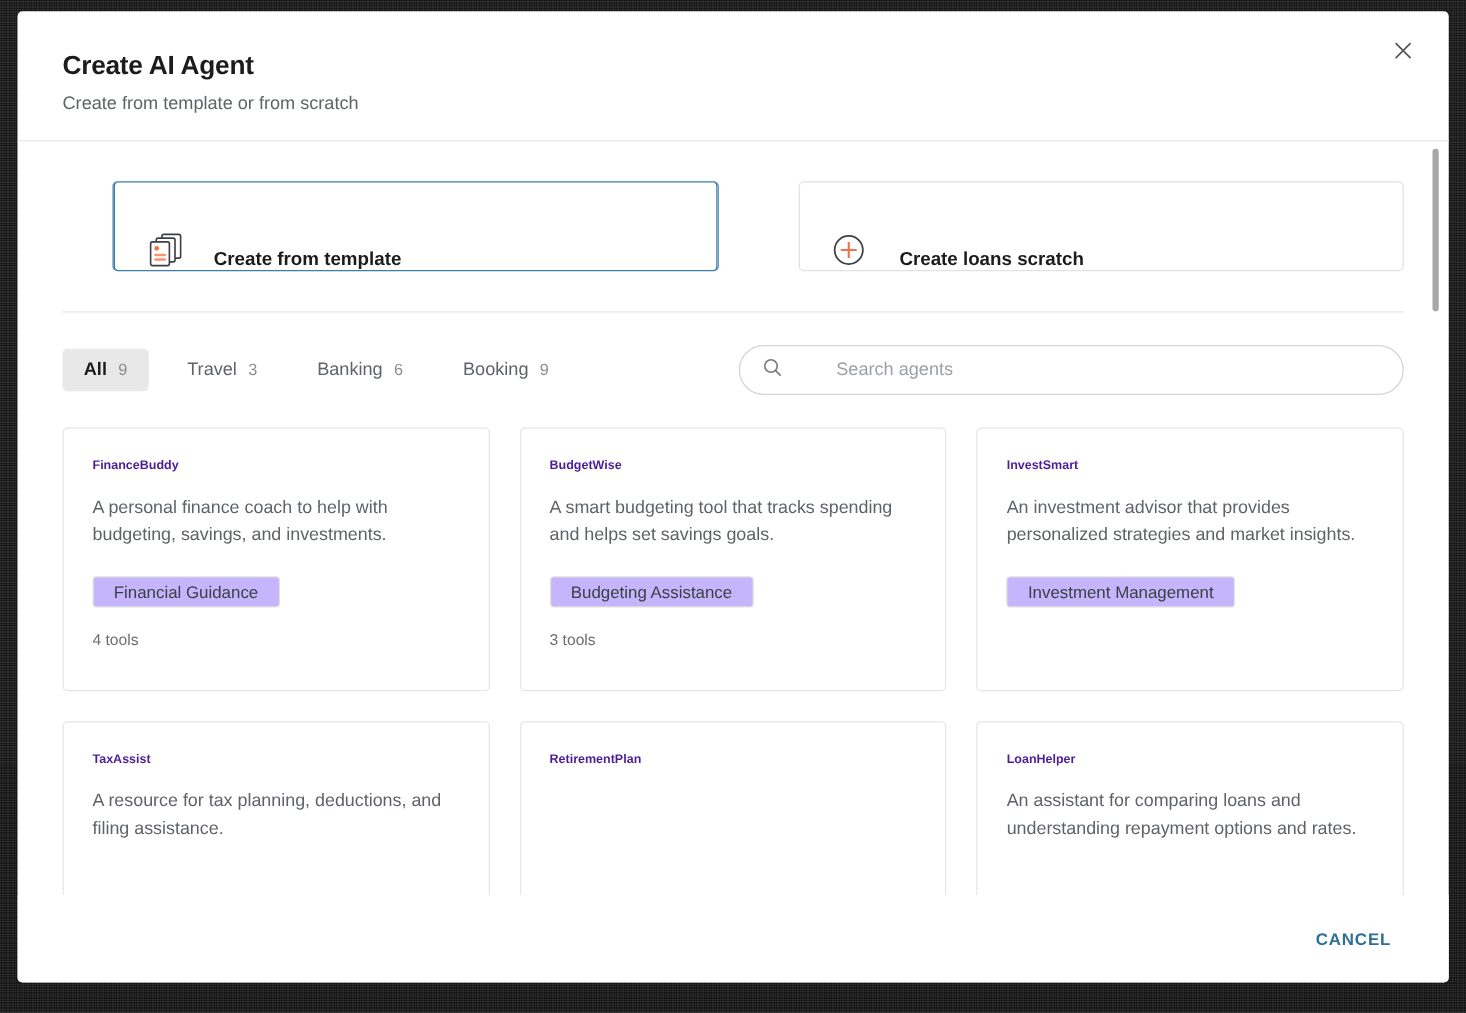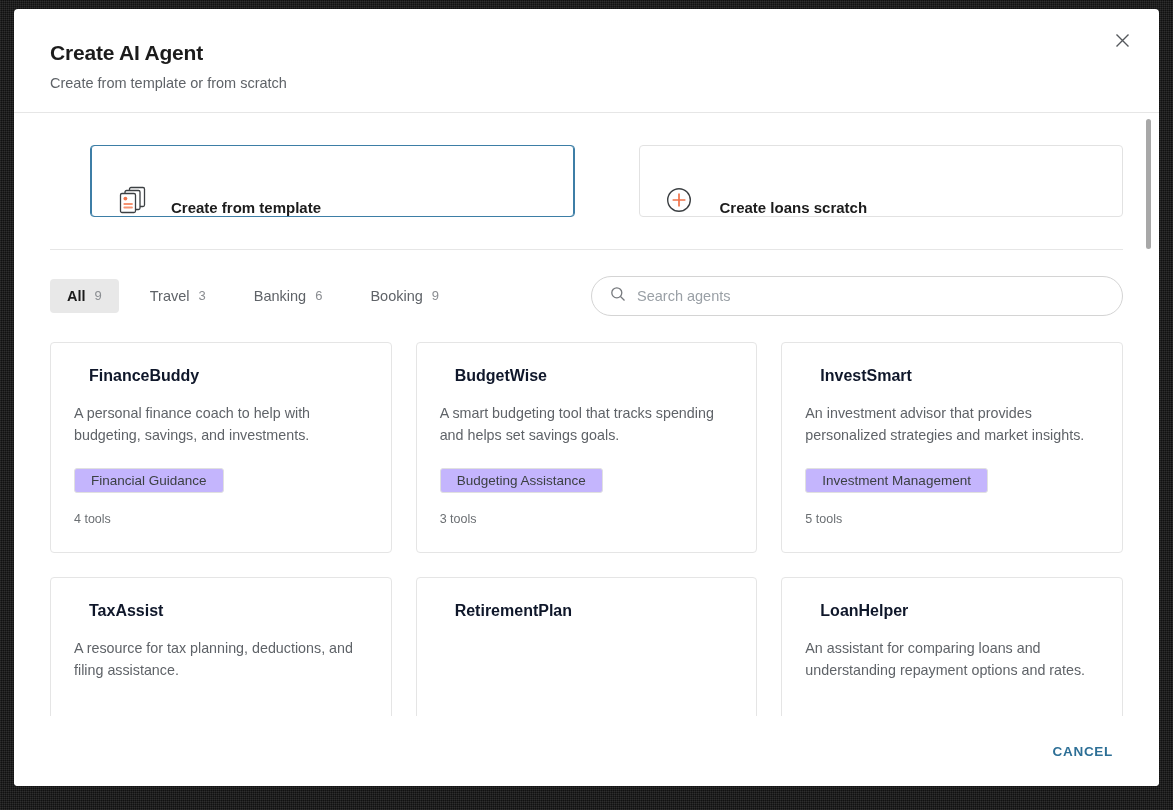--- a/index.html
+++ b/index.html
@@ -193,44 +193,45 @@
   }
   .search-input {
     border: none;
     outline: none;
     font-size: 14.5px;
     color: #15803d;
     font-family: "Liberation Sans", sans-serif;
     background: transparent;
     flex: 1 1 auto;
     padding: 0;
+    margin-left: 32px;
   }
   .search-input::placeholder { color: #9aa0a6; }
 
   
   .agent-grid {
     display: grid;
     grid-template-columns: repeat(3, 1fr);
     gap: 24px;
     margin-top: 26px;
   }
   .agent-card {
     border: 1px solid #e5e5e5;
     border-radius: 4px;
     background: #fff;
     padding: 24px 23px 22px 23px;
     box-sizing: border-box;
     min-height: 211px;
     cursor: pointer;
   }
   .agent-name {
-    font-size: 16px;
+    font-size: 10px;
     font-weight: bold;
-    color: #0f172a;
-    margin: 0 0 18px 15px;
+    color: #4c1d95;
+    margin: 0 0 18px 0;
   }
   .agent-desc {
     font-size: 14.3px;
     color: #5f6368;
     line-height: 1.47;
     margin: 0 0 22px 0;
   }
   .agent-tag {
     display: inline-block;
     font-size: 13.5px;
@@ -369,21 +370,20 @@
           <div class="agent-name">BudgetWise</div>
           <div class="agent-desc">A smart budgeting tool that tracks spending and helps set savings goals.</div>
           <div class="agent-tag">Budgeting Assistance</div>
           <div class="agent-tools">3 tools</div>
         </div>
 
         <div class="agent-card">
           <div class="agent-name">InvestSmart</div>
           <div class="agent-desc">An investment advisor that provides personalized strategies and market insights.</div>
           <div class="agent-tag">Investment Management</div>
-          <div class="agent-tools">5 tools</div>
         </div>
 
         <div class="agent-card">
           <div class="agent-name">TaxAssist</div>
           <div class="agent-desc">A resource for tax planning, deductions, and filing assistance.</div>
         </div>
 
         <div class="agent-card">
           <div class="agent-name">RetirementPlan</div>
         </div>

